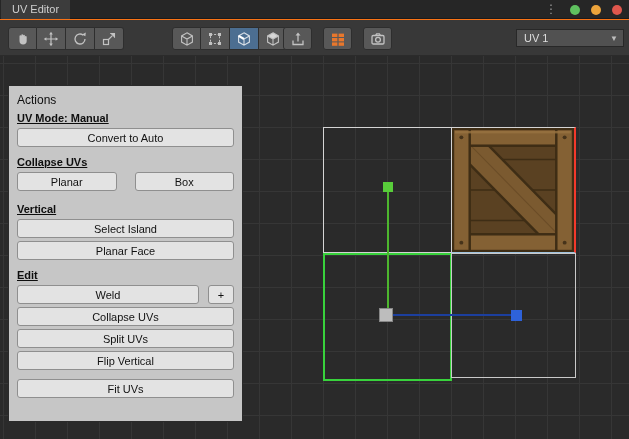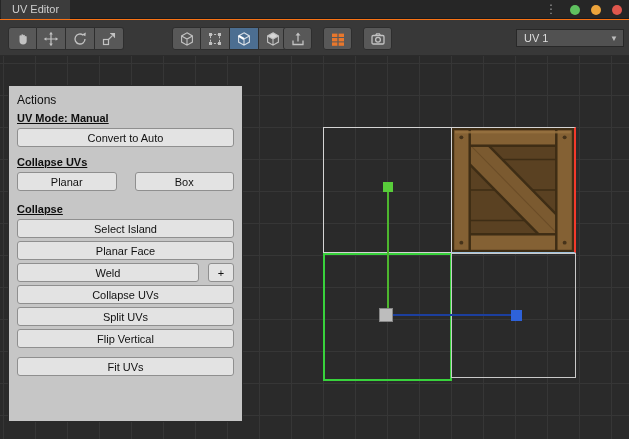--- a/index.html
+++ b/index.html
@@ -244,24 +244,25 @@
     <div class="mode-label">UV Mode: Manual</div>
 
     <button class="pbtn">Convert to Auto</button>
 
     <div class="section-label">Collapse UVs</div>
     <div class="btn-row">
       <button class="pbtn">Planar</button>
       <button class="pbtn">Box</button>
     </div>
 
-    <div class="section-label">Collapse</div>
+    <div class="section-label">Vertical</div>
     <button class="pbtn">Select Island</button>
     <button class="pbtn">Planar Face</button>
 
+    <div class="section-label">Edit</div>
     <div class="weld-row">
       <button class="pbtn weld">Weld</button>
       <button class="pbtn plus">+</button>
     </div>
     <button class="pbtn">Collapse UVs</button>
     <button class="pbtn">Split UVs</button>
     <button class="pbtn">Flip Vertical</button>
     <button class="pbtn fit">Fit UVs</button>
   </div>
 

